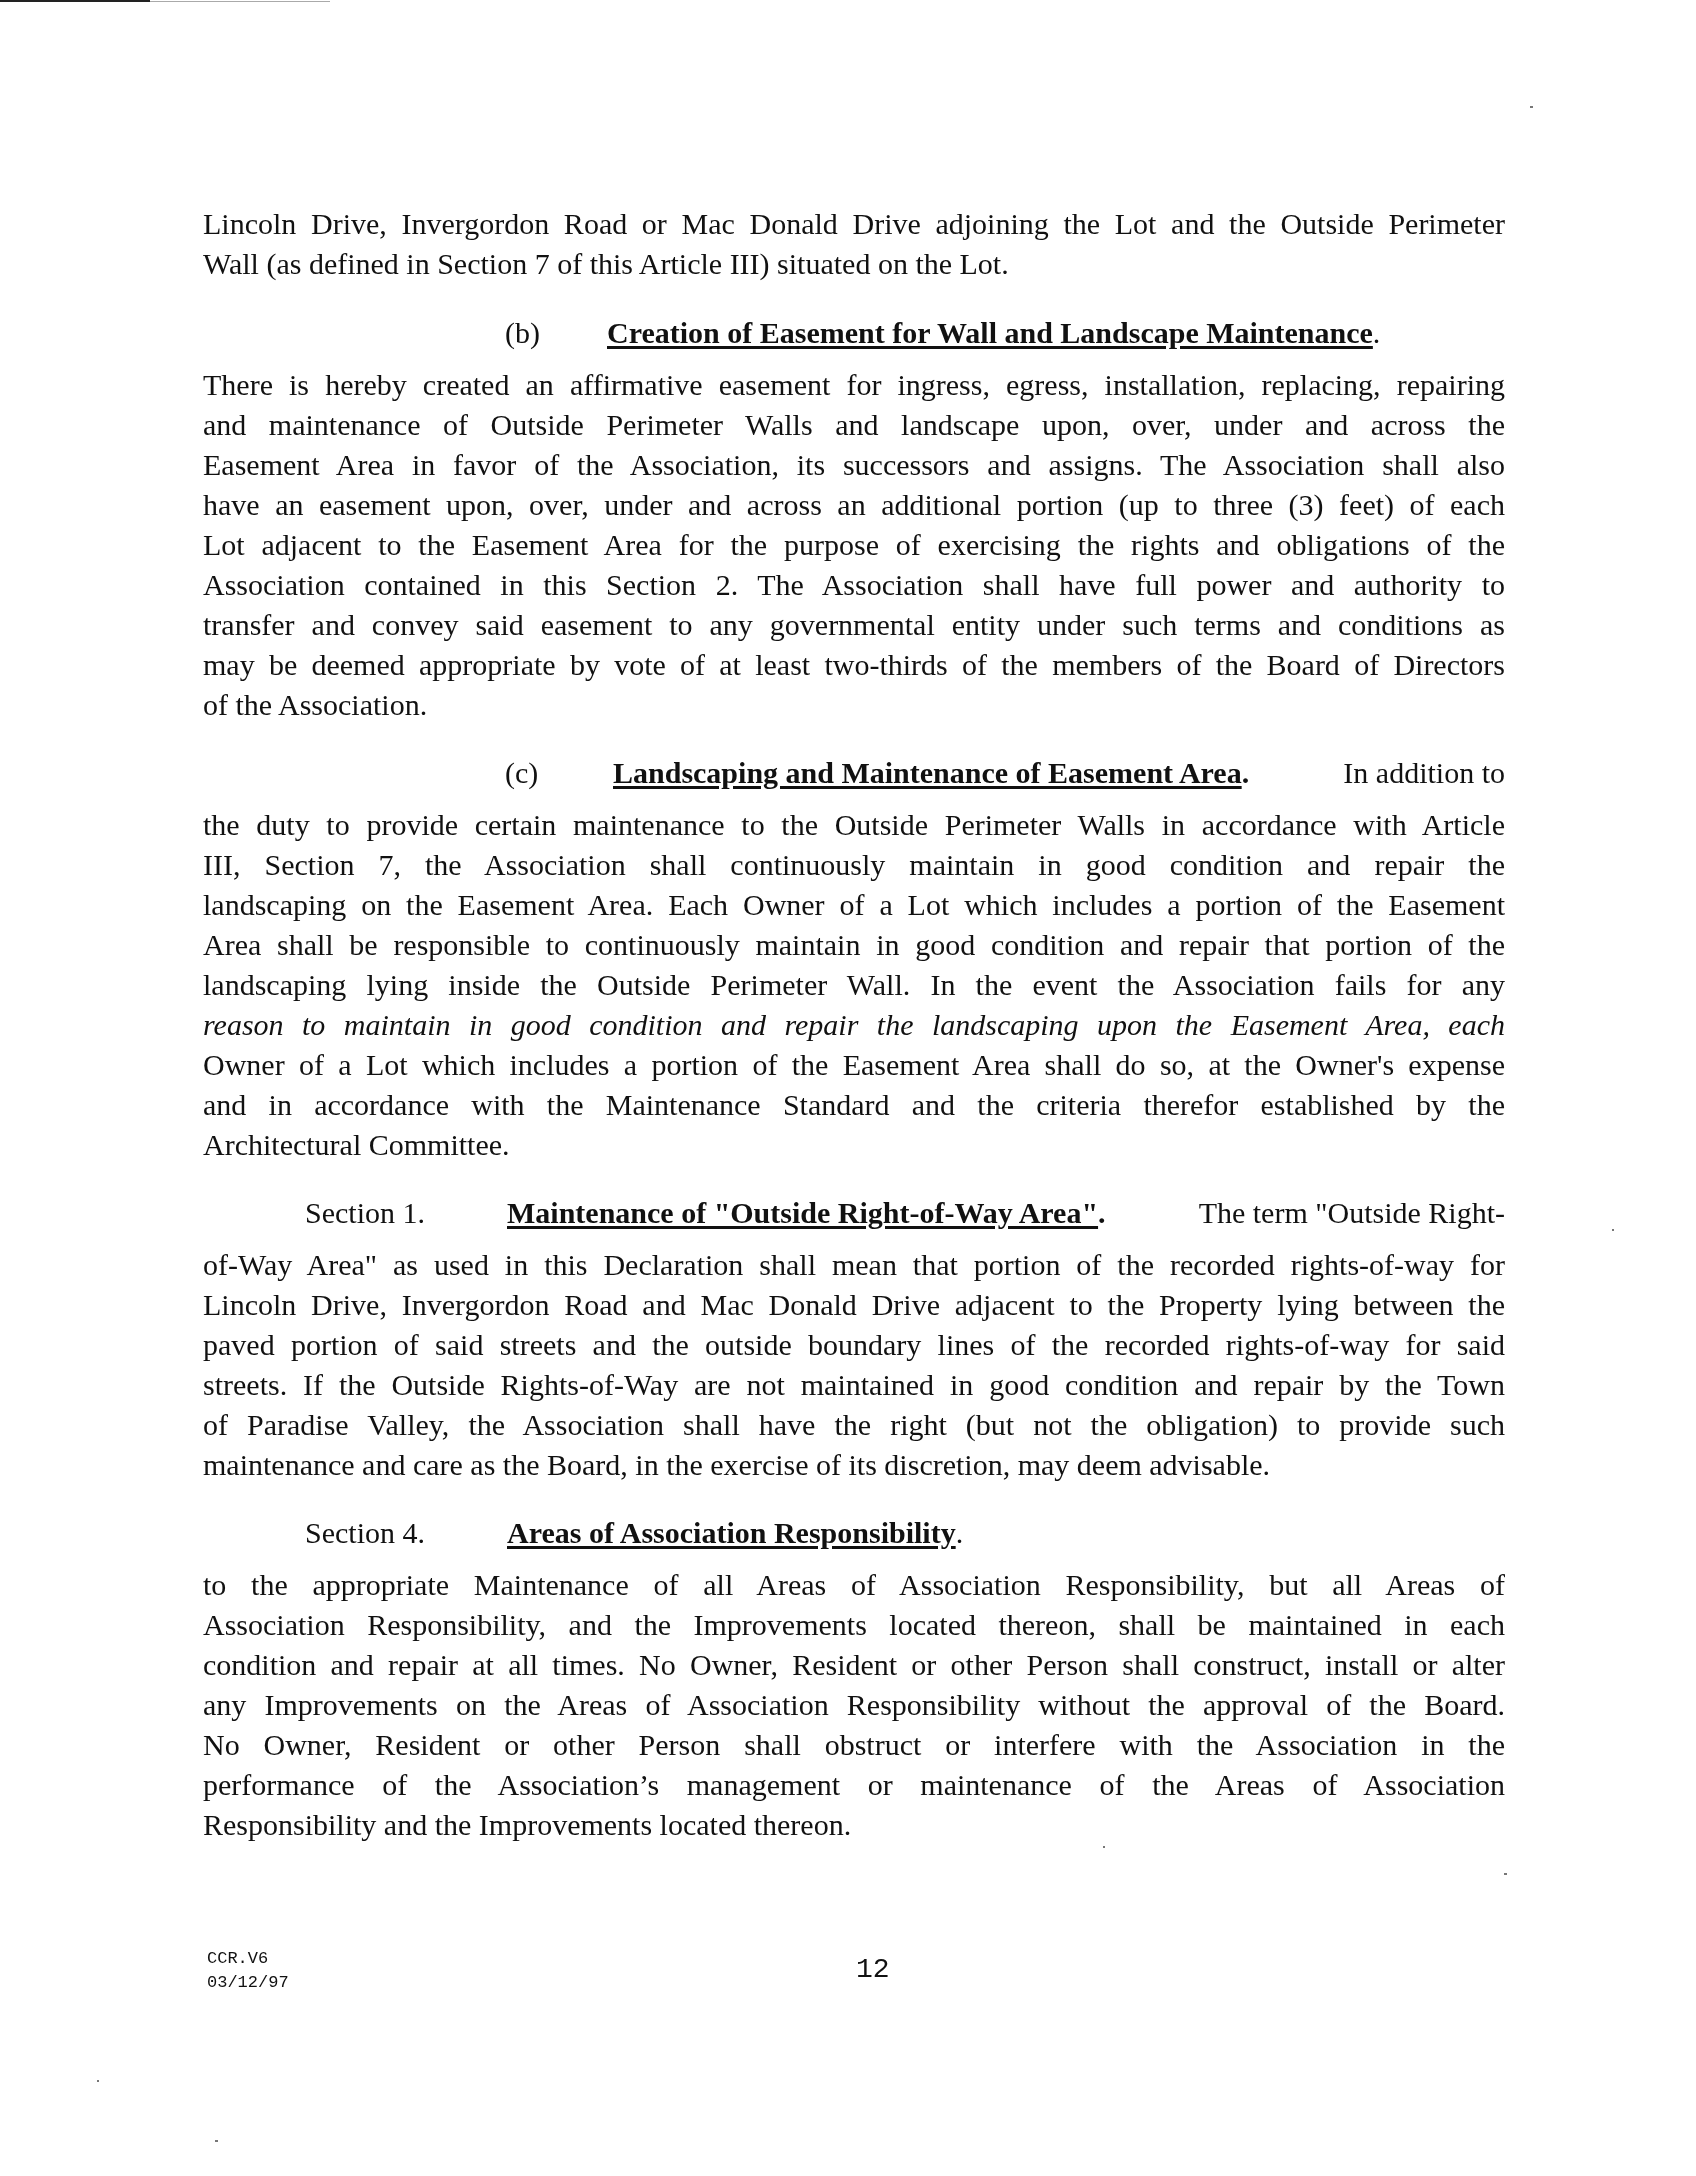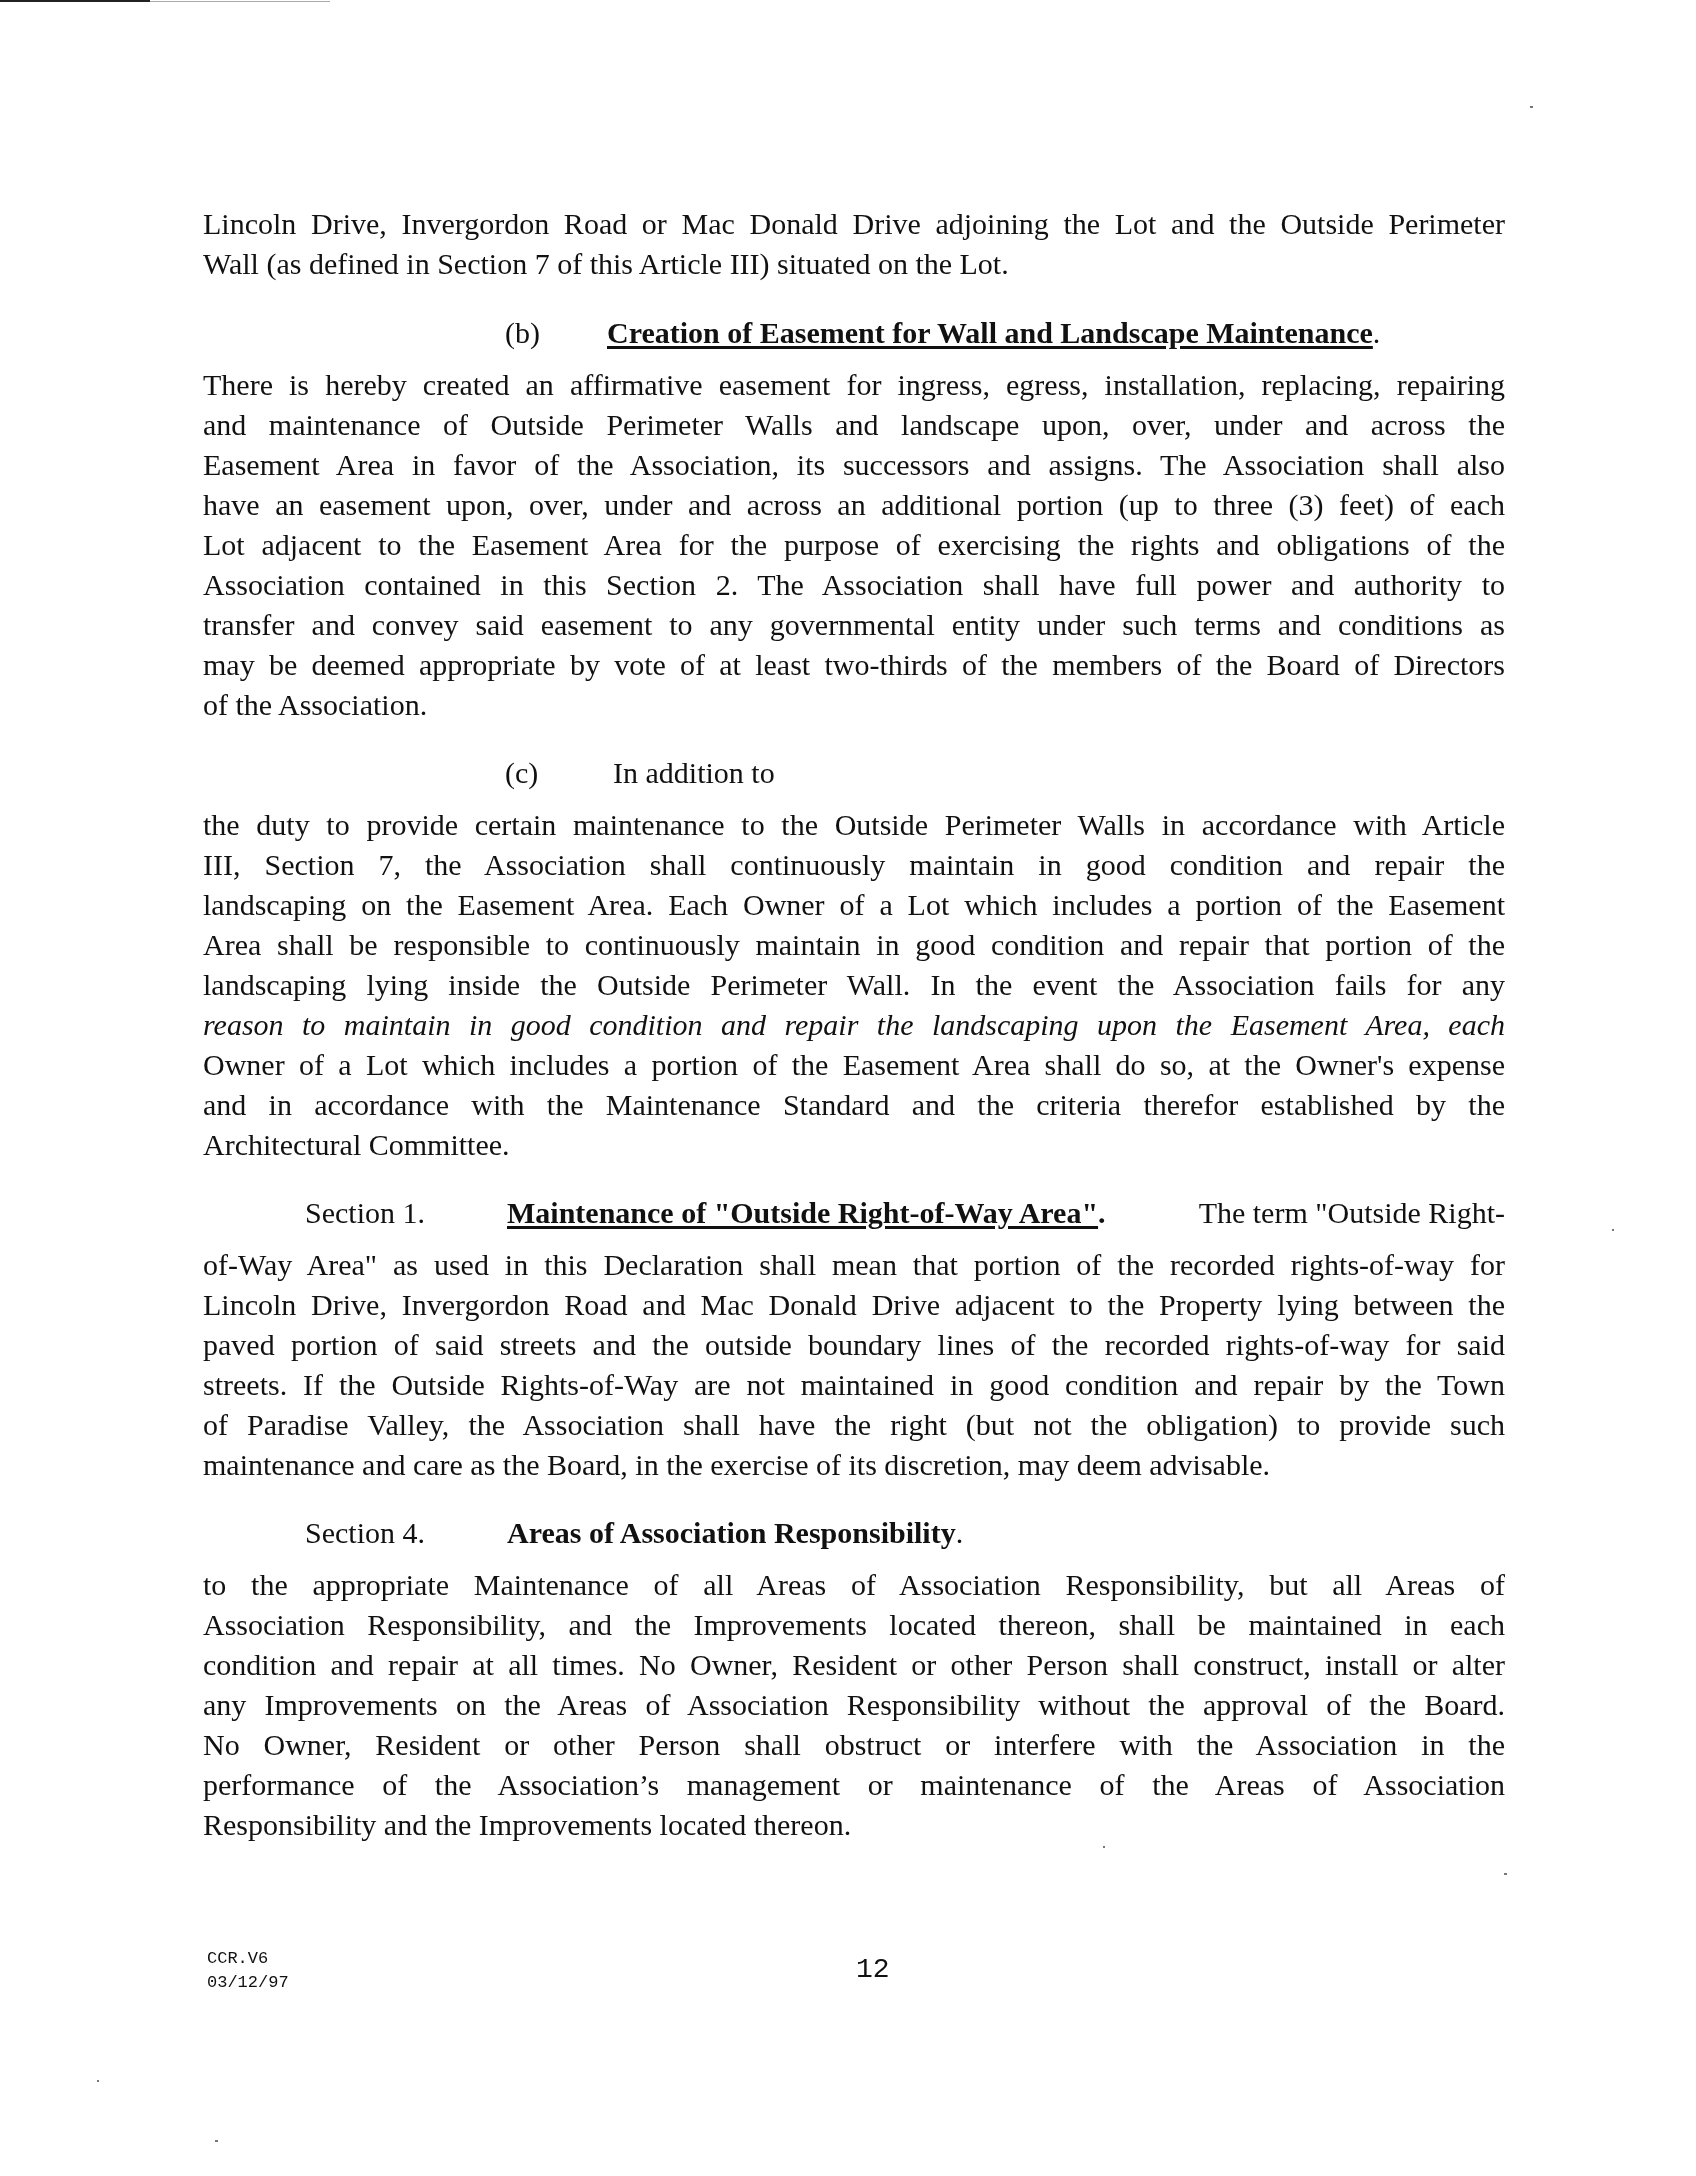--- a/index.html
+++ b/index.html
@@ -41,20 +41,21 @@
     <div class="line" style="top: 513px; white-space: normal; height: 40px; overflow: hidden;">Lot adjacent to the Easement Area for the purpose of exercising the rights and obligations of the</div>
     <div class="line" style="top: 553px; white-space: normal; height: 40px; overflow: hidden;">Association contained in this Section 2.  The Association shall have full power and authority to</div>
     <div class="line" style="top: 593px; white-space: normal; height: 40px; overflow: hidden;">transfer and convey said easement to any governmental entity under such terms and conditions as</div>
     <div class="line" style="top: 633px; white-space: normal; height: 40px; overflow: hidden;">may be deemed appropriate by vote of at least two-thirds of the members of the Board of Directors</div>
     <div class="line last" style="top: 673px; white-space: normal; height: 40px; overflow: hidden;">of the Association.</div>
   </div>
 
   <div>
     <div class="hd" style="top:753px; left:505px">(c)</div>
     <div class="hd" style="top:753px; left:613px; width:892px; display:flex; justify-content:space-between">
+      <span><span style="text-decoration:underline;font-weight:bold;text-underline-offset:3px">Landscaping and Maintenance of Easement Area</span><span style="font-weight:bold">.</span></span>
       <span>In addition to</span>
     </div>
     <div class="line" style="top: 793px; white-space: normal; height: 40px; overflow: hidden;">the duty to provide certain maintenance to the Outside Perimeter Walls in accordance with Article</div>
     <div class="line" style="top: 833px; white-space: normal; height: 40px; overflow: hidden;">III, Section 7, the Association shall continuously maintain in good condition and repair the</div>
     <div class="line" style="top: 873px; white-space: normal; height: 40px; overflow: hidden;">landscaping on the Easement Area.  Each Owner of a Lot which includes a portion of the Easement</div>
     <div class="line" style="top: 913px; white-space: normal; height: 40px; overflow: hidden;">Area shall be responsible to continuously maintain in good condition and repair that portion of the</div>
     <div class="line" style="top: 953px; white-space: normal; height: 40px; overflow: hidden;">landscaping lying inside the Outside Perimeter Wall.  In the event the Association fails for any</div>
     <div class="line" style="top: 993px; white-space: normal; height: 40px; overflow: hidden; font-style: italic;">reason to maintain in good condition and repair the landscaping upon the Easement Area, each</div>
     <div class="line" style="top: 1033px; white-space: normal; height: 40px; overflow: hidden;">Owner of a Lot which includes a portion of the Easement Area shall do so, at the Owner's expense</div>
     <div class="line" style="top: 1073px; white-space: normal; height: 40px; overflow: hidden;">and in accordance with the Maintenance Standard and the criteria therefor established by the</div>
@@ -71,21 +72,21 @@
     <div class="line" style="top: 1273px; white-space: normal; height: 40px; overflow: hidden;">Lincoln Drive, Invergordon Road and Mac Donald Drive adjacent to the Property lying between the</div>
     <div class="line" style="top: 1313px; white-space: normal; height: 40px; overflow: hidden;">paved portion of said streets and the outside boundary lines of the recorded rights-of-way for said</div>
     <div class="line" style="top: 1353px; white-space: normal; height: 40px; overflow: hidden;">streets. If the Outside Rights-of-Way are not maintained in good condition and repair by the Town</div>
     <div class="line" style="top: 1393px; white-space: normal; height: 40px; overflow: hidden;">of Paradise Valley, the Association shall have the right (but not the obligation) to provide such</div>
     <div class="line last" style="top: 1433px; white-space: normal; height: 40px; overflow: hidden;">maintenance and care as the Board, in the exercise of its discretion,  may deem advisable.</div>
   </div>
 
   <div>
     <div class="hd" style="top:1513px; left:305px">Section 4.</div>
     <div class="hd" style="top:1513px; left:507px; width:998px; display:flex; justify-content:space-between">
-      <span><span style="font-weight:bold;text-underline-offset:3px">Areas of Association Responsibility</span><span>.</span></span>
+      <span><span style="text-decoration:underline;font-weight:bold;text-underline-offset:3px">Areas of Association Responsibility</span><span>.</span></span>
     </div>
     <div class="line" style="top: 1553px; white-space: normal; height: 40px; overflow: hidden;">to the appropriate Maintenance of all Areas of Association Responsibility, but all Areas of</div>
     <div class="line" style="top: 1593px; white-space: normal; height: 40px; overflow: hidden;">Association Responsibility, and the Improvements located thereon, shall be maintained in each</div>
     <div class="line" style="top: 1633px; white-space: normal; height: 40px; overflow: hidden;">condition and repair at all times.  No Owner, Resident or other Person shall construct, install or alter</div>
     <div class="line" style="top: 1673px; white-space: normal; height: 40px; overflow: hidden;">any Improvements on the Areas of Association Responsibility without the approval of the Board.</div>
     <div class="line" style="top: 1713px; white-space: normal; height: 40px; overflow: hidden;">No Owner, Resident or other Person shall obstruct or interfere with the Association in the</div>
     <div class="line" style="top: 1753px; white-space: normal; height: 40px; overflow: hidden;">performance of the Association’s management or maintenance of the Areas of Association</div>
     <div class="line last" style="top: 1793px; white-space: normal; height: 40px; overflow: hidden;">Responsibility and the Improvements located thereon.</div>
   </div>
 

